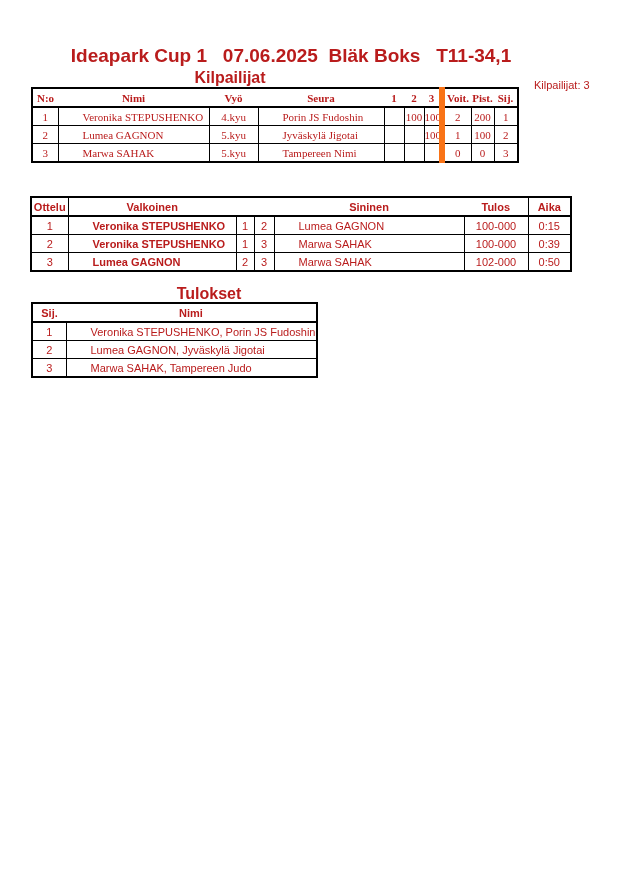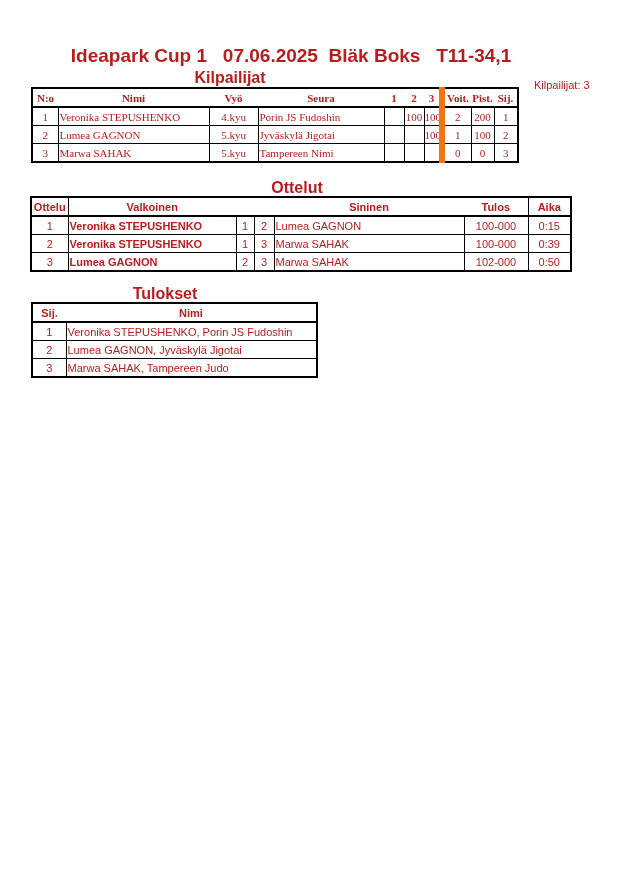--- a/index.html
+++ b/index.html
@@ -22,21 +22,21 @@
     font-weight: bold;
     white-space: pre;
   }
   .sec-label {
     position: absolute;
     font-size: 16px;
     font-weight: bold;
   }
   .lbl-kilpailijat { top: 69px; left: 30px;  width: 400px; text-align: center; }
   .lbl-ottelut     { top: 179px; left: 0;    width: 594px; text-align: center; }
-  .lbl-tulokset    { top: 285px; left: 0;    width: 330px; text-align: center; }
+  .lbl-tulokset    { top: 285px; left: 0;    width: 330px; text-align: center; padding-left: 44px; }
   .count {
     position: absolute;
     top: 67px;
     left: 534px;
     font-size: 11px;
     margin-top: 12px;
   }
   table {
     position: absolute;
     border-collapse: collapse;
@@ -47,21 +47,21 @@
     font-size: 11px;
     padding: 0;
     text-align: center;
     vertical-align: middle;
     white-space: nowrap;
     overflow: hidden;
     height: 17px;
     border-color: #000000;
   }
   th { font-weight: bold; }
-  .left { text-align: left; padding-left: 1px; }
+  .left { text-align: left; padding-left: 24px; }
   .bold { font-weight: bold; }
 
   
   .t-competitors { left: 31px; top: 87px; width: 486px; border: 2px solid #000; font-family: Liberation Serif, serif; }
   .t-competitors th { border-bottom: 2px solid #000; }
   .t-competitors td { border: 1px solid #000; }
   .t-competitors .grp { border-left: 6px solid #f97316; }
 
   
   .t-matches { left: 30px; top: 196px; width: 540px; border: 2px solid #000; }
@@ -144,21 +144,20 @@
       <td></td>
       <td></td>
       <td></td>
       <td class="grp">0</td>
       <td>0</td>
       <td>3</td>
     </tr>
   </tbody>
     </table>
 
-  <div class="sec-label lbl-ottelut">Ottelut</div>
 
   <table class="t-matches">
     <colgroup>
       <col style="width:37px">
         <col style="width:168px">
         <col style="width:18px">
         <col style="width:20px">
       <col style="width:190px">
         <col style="width:64px">
         <col style="width:43px">

